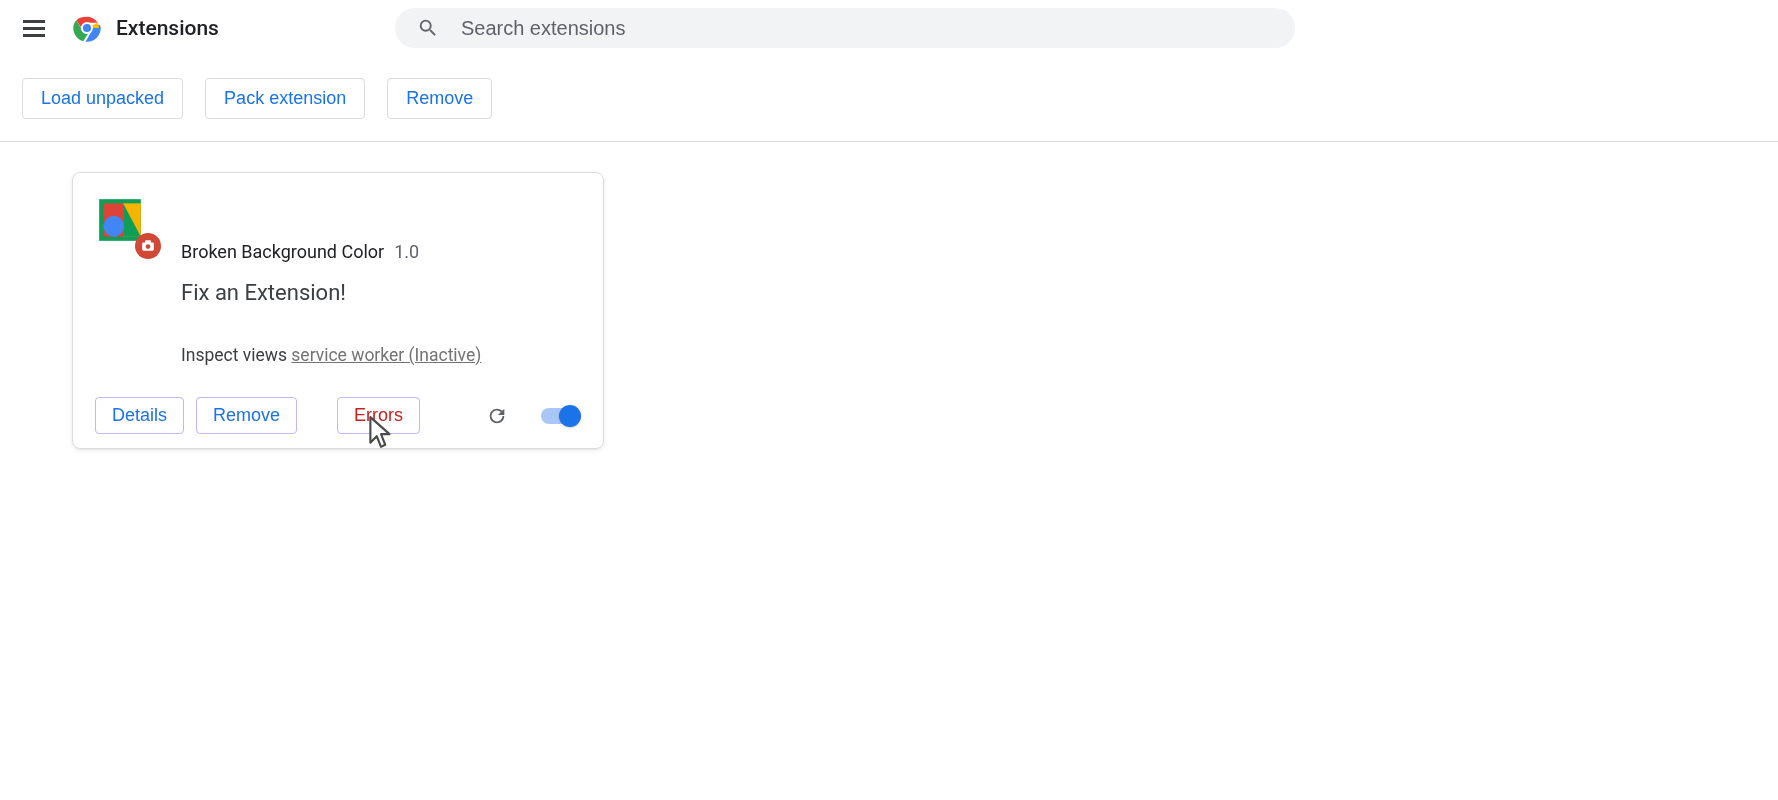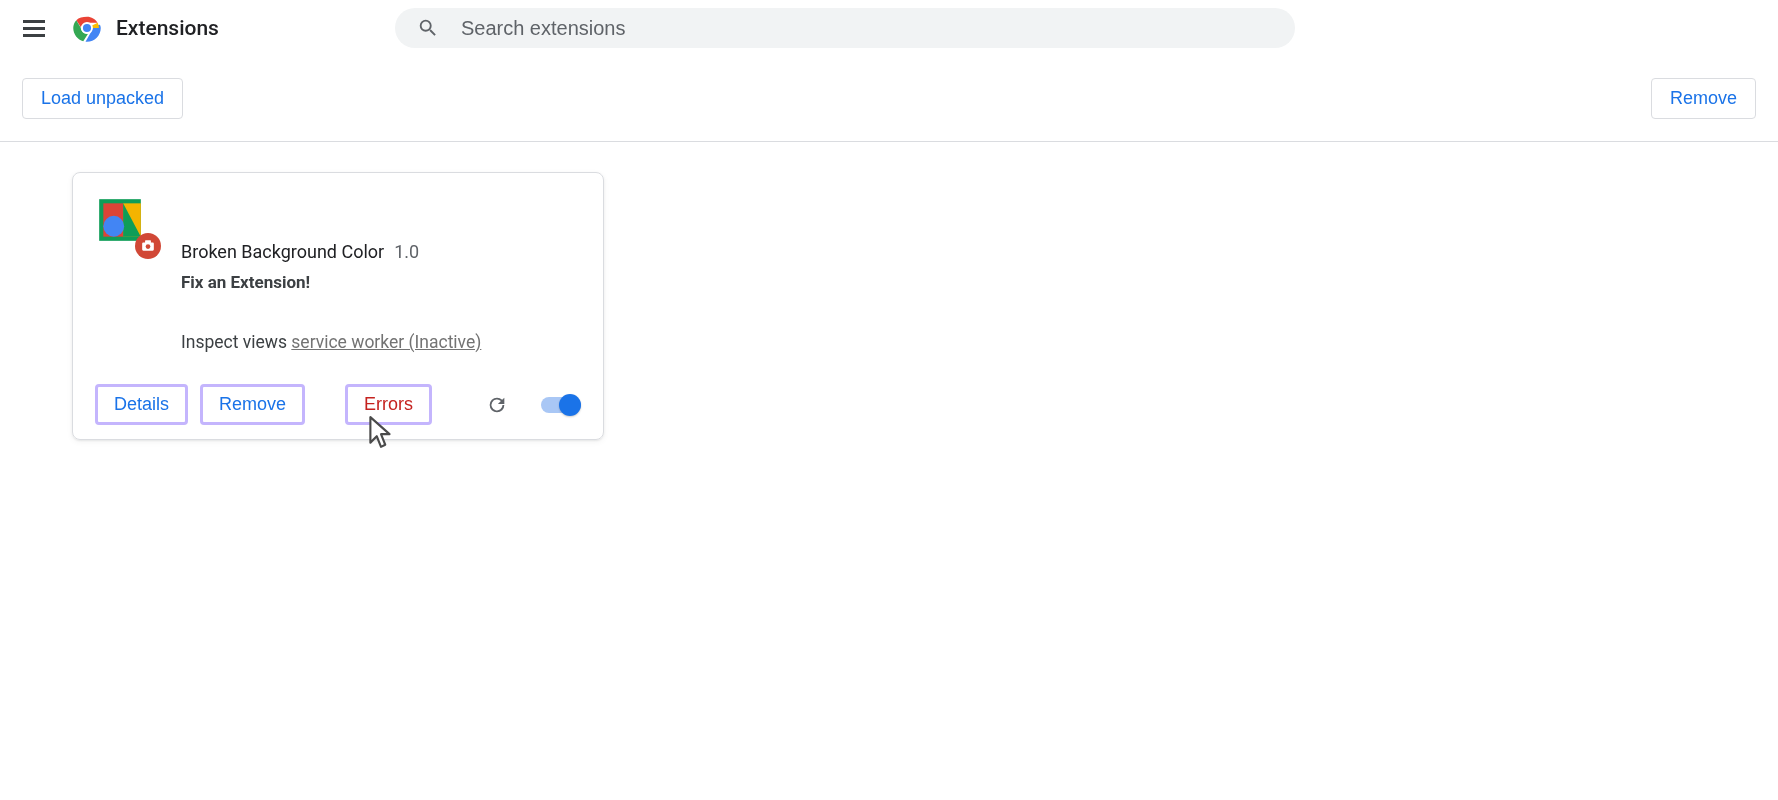--- a/index.html
+++ b/index.html
@@ -58,21 +58,20 @@
   }
   .search-input::placeholder { color: #5f6368; }
   .search-icon { width: 22px; height: 22px; fill: #5f6368; }
 
   
   .toolbar {
     display: flex;
     gap: 22px;
     padding: 22px 22px;
     border-bottom: 1px solid #dadce0;
-    justify-content: space-between;
   }
   .btn-outline {
     border: 1px solid #dadce0;
     background: #fff;
     color: #1a73e8;
     font-size: 18px;
     font-weight: 500;
     padding: 9px 18px;
     border-radius: 4px;
     cursor: pointer;
@@ -99,30 +98,30 @@
   .ext-badge {
     position: absolute; right: -10px; bottom: -8px;
     width: 26px; height: 26px; border-radius: 50%;
     background: #d14836; display:flex; align-items:center; justify-content:center;
   }
   .ext-badge svg { width:14px; height:12px; fill:#fff; }
 
   .ext-meta .title-row { display:flex; gap:10px; align-items:baseline; }
   .ext-name { font-size: 18px; font-weight: 400; color:#202124; }
   .ext-version { font-size: 18px; color:#5f6368;margin-top:46px; }
-  .ext-desc { margin-top: 10px; font-size: 17px; color:#3c4043;font-weight:bold; }
+  .ext-desc { margin-top: 18px; font-size: 22px; color:#3c4043; }
 
   .ext-lines { font-size: 17.5px; line-height: 28px; color:#3c4043; margin-top: 36px; }
   .ext-lines a { color:#737373; text-decoration: underline; }
 
   .card-actions {
     display: flex; align-items: center; gap: 12px; margin-top: 14px;
   }
   .card-btn {
-    border: 3px solid #c4b5fd;
+    border: 1px solid #c4b5fd;
     background: #fff;
     color: #1a73e8;
     font-size: 18px;
     font-weight: 500;
     padding: 7px 16px;
     border-radius: 4px;
     cursor: pointer;
   }
   .card-btn.errors { color: #c5221f; margin-left: 28px; }
 
@@ -182,20 +181,21 @@
   <div class="search-wrap">
     <svg class="search-icon" viewBox="0 0 24 24">
       <path d="M15.5 14h-.79l-.28-.27A6.471 6.471 0 0016 9.5 6.5 6.5 0 109.5 16a6.471 6.471 0 004.23-1.57l.27.28v.79L19 20.49 20.49 19 15.5 14zm-6 0C7.01 14 5 11.99 5 9.5S7.01 5 9.5 5 14 7.01 14 9.5 11.99 14 9.5 14z"></path>
     </svg>
     <input class="search-input" type="text" placeholder="Search extensions" style="">
   </div>
 </div>
 
 <div class="toolbar">
   <button class="btn-outline">Load unpacked</button>
+  <button class="btn-outline">Pack extension</button>
   <button class="btn-outline">Remove</button>
 </div>
 
 <div class="content">
 
   <div class="ext-card">
 
     <div class="card-top">
       <div class="ext-icon-wrap">
         <svg class="ext-icon" viewBox="0 0 48 48">

